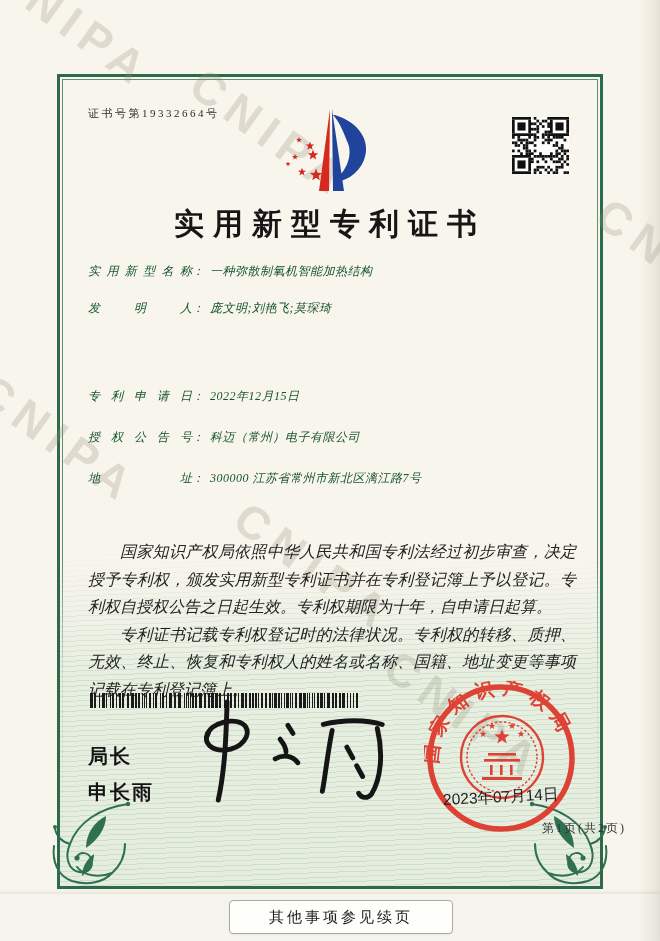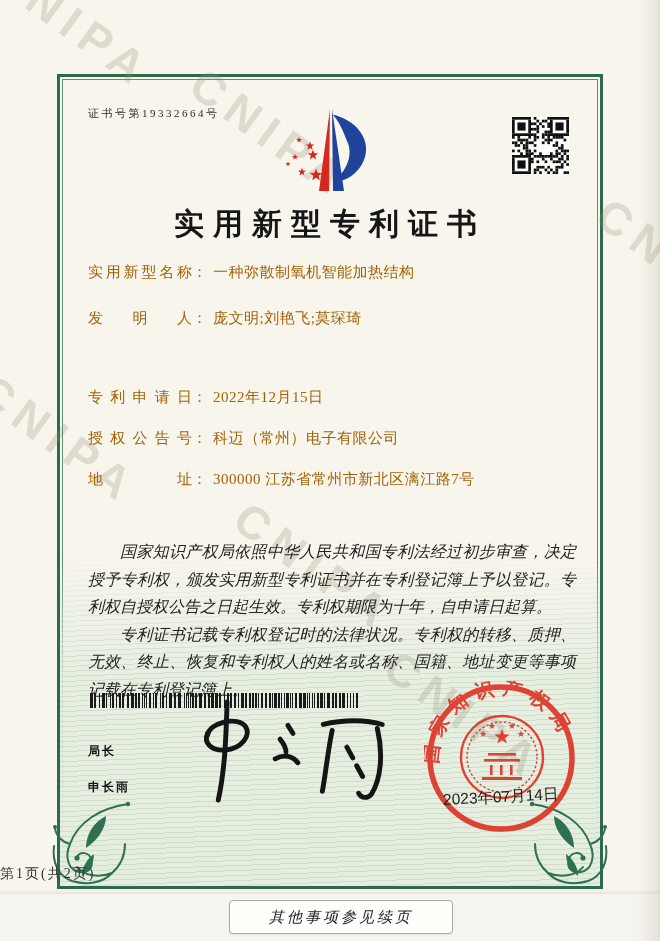--- a/index.html
+++ b/index.html
@@ -24,38 +24,38 @@
     mask-image:linear-gradient(180deg,transparent 0,black 34%);}
   .ornament{position:absolute;width:92px;height:92px;z-index:4;}
   .ornament.left{left:44px;top:796px;}
   .ornament.right{left:524px;top:796px;transform:scaleX(-1);}
   
   .cert-no{position:absolute;left:88px;top:106px;font-size:11px;letter-spacing:2.5px;color:#2b2b2b;z-index:6;}
   .logo{position:absolute;left:283px;top:103px;width:100px;height:92px;z-index:6;}
   .qr{position:absolute;left:512px;top:117px;width:57px;height:57px;z-index:6;}
   .title{position:absolute;left:0;width:660px;top:204px;text-align:center;font-size:30px;font-weight:bold;
     letter-spacing:9px;color:#161616;z-index:6;}
-  .field-row{position:absolute;left:88px;font-size:15px;color:#a16207;z-index:6;white-space:nowrap;}
+  .field-row{position:absolute;left:88px;font-size:12px;color:#14532d;z-index:6;white-space:nowrap;font-style:italic;}
   .flabel{display:inline-block;width:104px;text-align:justify;text-align-last:justify;vertical-align:top;}
   .flabel2{display:inline-block;width:90px;text-align:justify;text-align-last:justify;vertical-align:top;}
   .fcolon{display:inline-block;margin-right:6px;}
   .fvalue{letter-spacing:.5px;}
   .paras{position:absolute;left:88px;top:538px;width:488px;font-size:16px;line-height:27.5px;
     color:#222;text-align:justify;font-style:italic;z-index:6;}
   .paras p{margin:0;text-indent:2em;}
   .barcode{position:absolute;left:90px;top:693px;width:270px;height:15px;z-index:6;}
   .officer{position:absolute;left:88px;z-index:7;font-family:"Liberation Sans","DejaVu Sans",sans-serif;
-    font-size:12px;font-weight:600;color:#141414;letter-spacing:2px;}
+    font-size:20px;font-weight:600;color:#141414;letter-spacing:2px;}
   .officer.t1{top:743px;} .officer.t2{top:779px;}
   .sig{position:absolute;left:172px;top:696px;width:228px;height:108px;z-index:7;}
   .seal{position:absolute;left:424px;top:681px;width:154px;height:154px;z-index:8;}
-  .page-footer{position:absolute;left:0;width:626px;top:865px;text-align:left;font-size:14px;
+  .page-footer{position:absolute;left:0;width:626px;top:820px;text-align:right;font-size:12px;
     letter-spacing:2px;color:#333;z-index:6;}
   .tab{position:absolute;left:229px;top:900px;width:222px;height:32px;line-height:32px;text-align:center;
-    background:#fefefb;border:1px solid #a9a9a0;border-radius:4px;font-size:15px;font-style:italic;
+    background:#fefefb;border:1px solid #a9a9a0;border-radius:4px;font-size:15px;
     letter-spacing:3px;color:#222;z-index:9;box-shadow:0 1px 2px rgba(0,0,0,.06);}
 </style>
 </head>
 <body>
 
 <div class="page">
 
   <div class="wm" style="left:-20px;top:-4px">CNIPA</div>
   <div class="wm" style="left:178px;top:106px">CNIPA</div>
   <div class="wm" style="left:584px;top:236px">CNIPA</div>
@@ -263,21 +263,21 @@
         <rect x="51.57" y="54.29" width="2.71" height="2.71"></rect>
         <rect x="54.29" y="54.29" width="2.71" height="2.71"></rect>
       </g>
   </svg>
 
   <div class="title">实用新型专利证书</div>
 
   <div class="field-row" style="top:263px">
     <span class="flabel">实用新型名称</span><span class="fcolon">：</span><span class="fvalue">一种弥散制氧机智能加热结构</span>
   </div>
-  <div class="field-row" style="top:309px">
+  <div class="field-row" style="top:300px">
     <span class="flabel">发明人</span><span class="fcolon">：</span><span class="fvalue">庞文明;刘艳飞;莫琛琦</span>
   </div>
   <div class="field-row" style="top:388px">
     <span class="flabel">专利申请日</span><span class="fcolon">：</span><span class="fvalue">2022年12月15日</span>
   </div>
   <div class="field-row" style="top:429px">
     <span class="flabel">授权公告号</span><span class="fcolon">：</span><span class="fvalue">科迈（常州）电子有限公司</span>
   </div>
   <div class="field-row" style="top:470px">
     <span class="flabel">地址</span><span class="fcolon">：</span><span class="fvalue">300000 江苏省常州市新北区漓江路7号</span>

